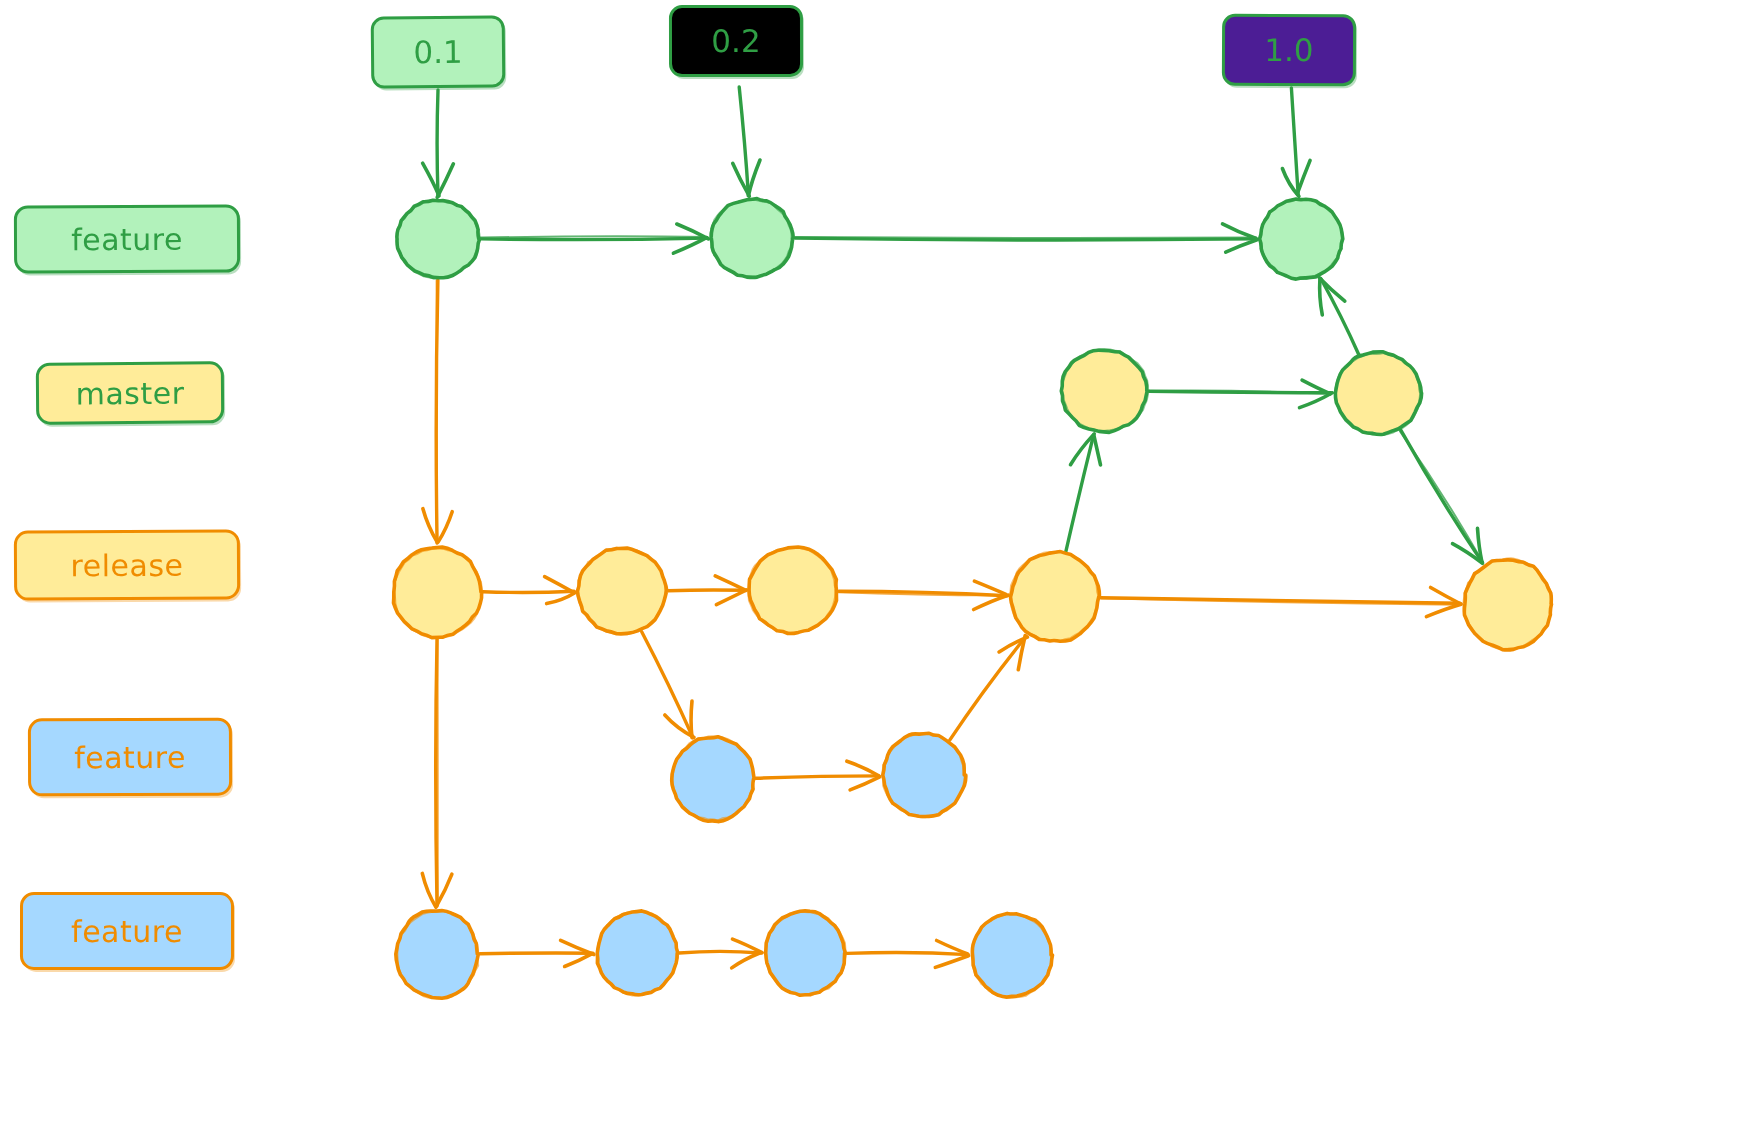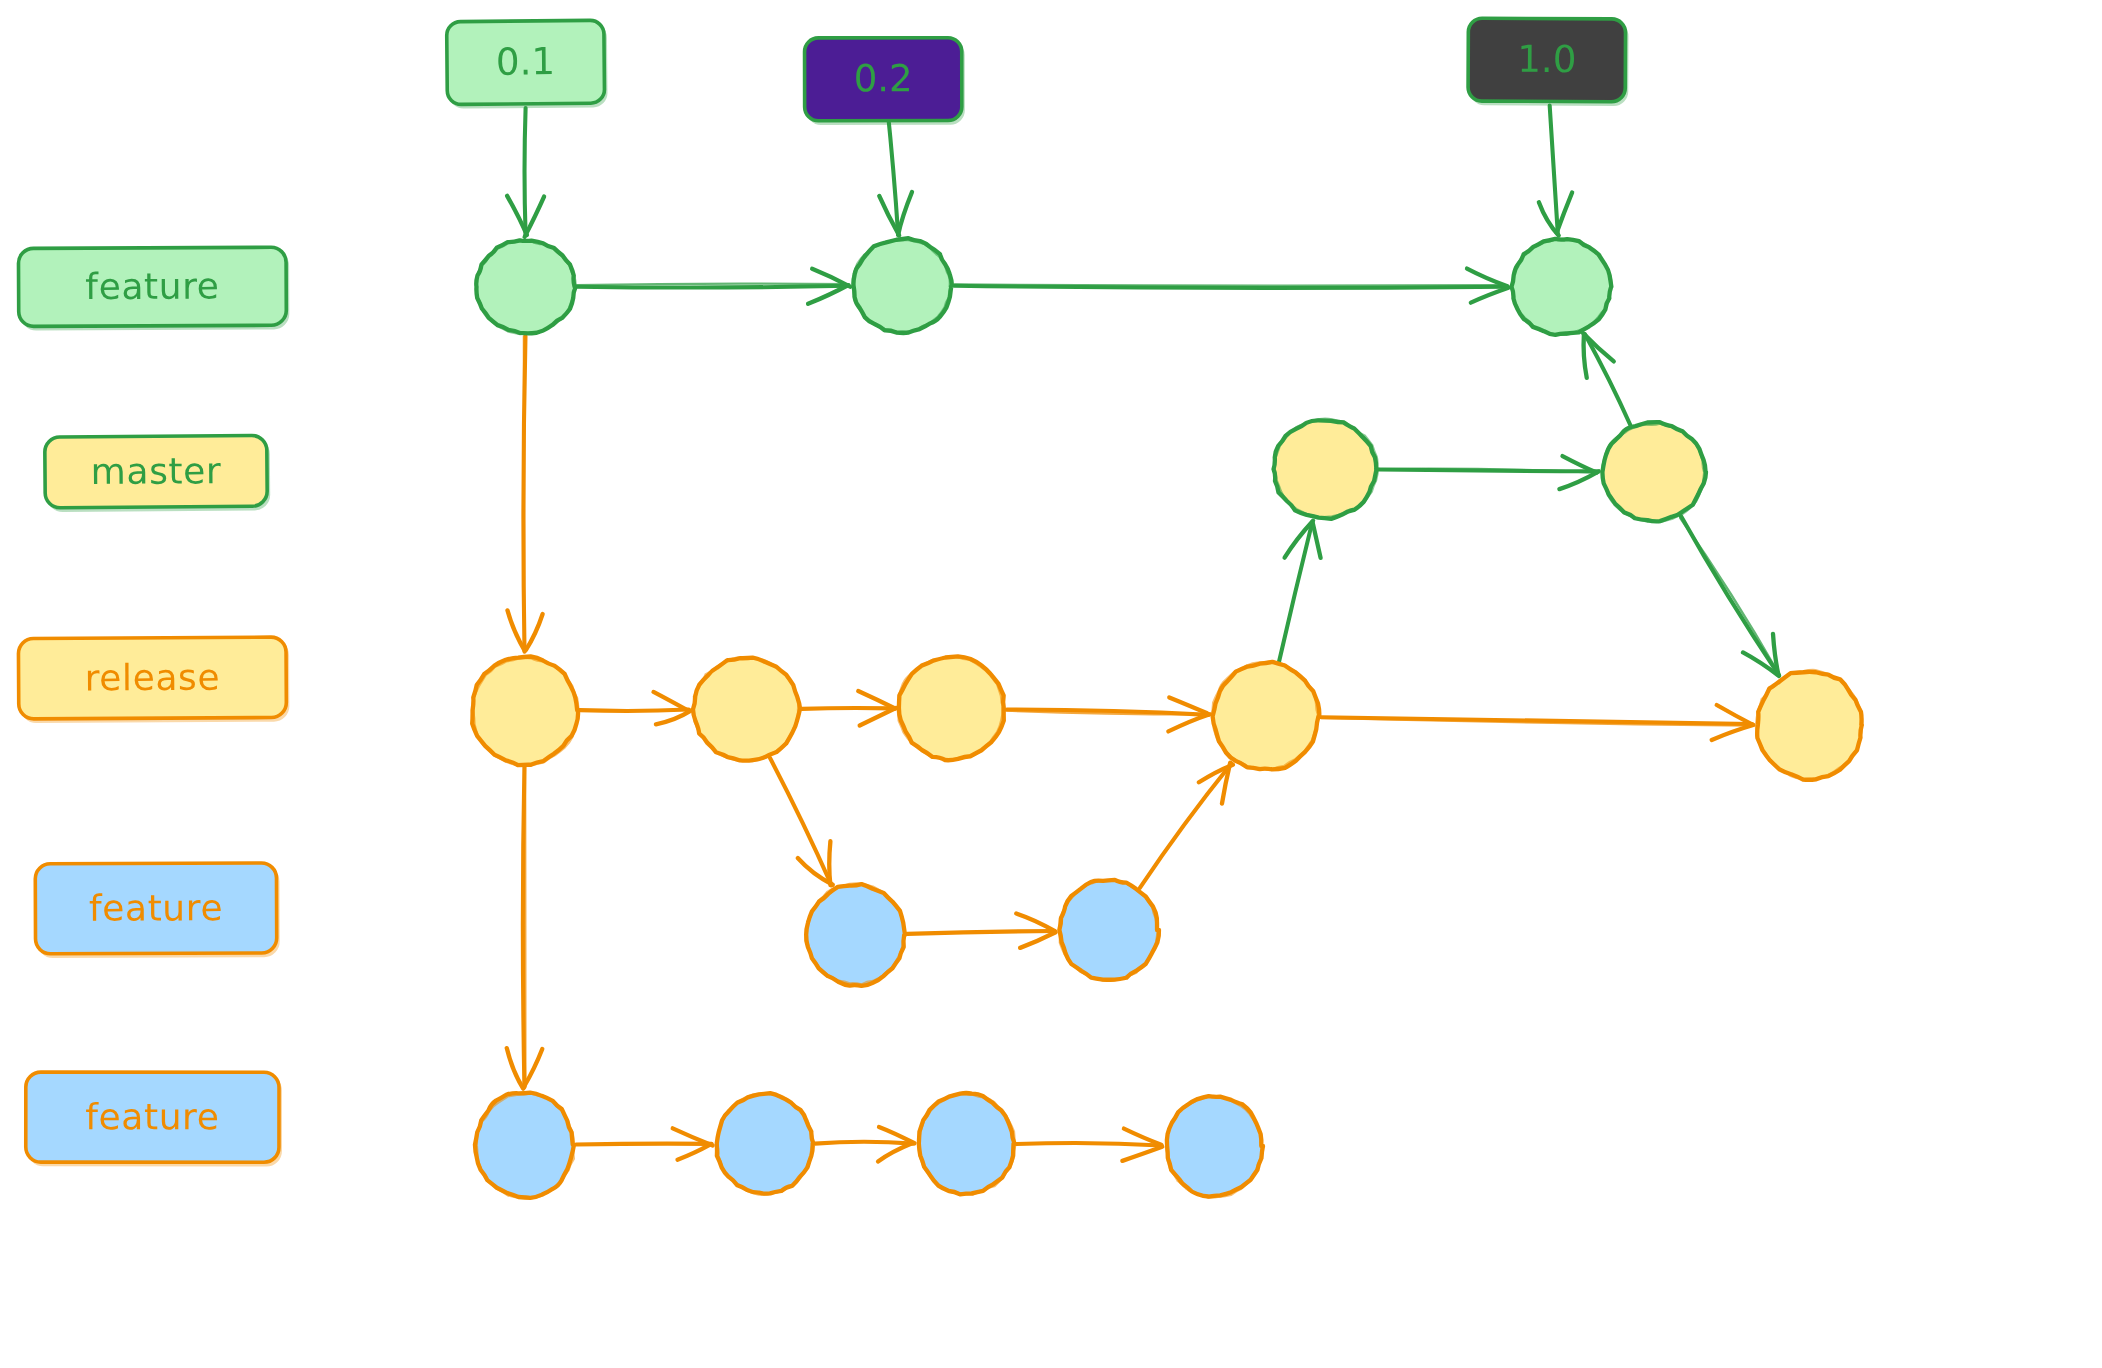--- a/index.html
+++ b/index.html
@@ -306,22 +306,22 @@
         <span>feature</span>
       </div>
       <div class="lane-label" style="left: 20px; top: 892px; width: 214px; height: 78px; background: rgb(165, 216, 255); border: 3.5px solid rgb(240, 140, 0); color: rgb(240, 140, 0); transform: rotate(0.04deg); box-shadow: rgba(240, 140, 0, 0.333) 2px 3px 0px -1px;">
         <span>feature</span>
       </div>
     </div>
   <div id="tag-boxes">
       <div class="tag-box" style="left: 371px; top: 16px; width: 134px; height: 72px; background: rgb(178, 242, 187); border: 3.5px solid rgb(47, 158, 68); color: rgb(47, 158, 68); transform: rotate(-0.53deg); box-shadow: rgba(47, 158, 68, 0.333) 2px 3px 0px -1px;">
         <span>0.1</span>
       </div>
-      <div class="tag-box" style="left: 669px; top: 30px; width: 134px; height: 72px; background: #4c1d95; border: 3.5px solid rgb(47, 158, 68); color: rgb(47, 158, 68); transform: rotate(-0.09deg); box-shadow: rgba(47, 158, 68, 0.333) 2px 3px 0px -1px;">
+      <div class="tag-box" style="left: 669px; top: 5px; width: 134px; height: 72px; background: #000000; border: 3.5px solid rgb(47, 158, 68); color: rgb(47, 158, 68); transform: rotate(-0.09deg); box-shadow: rgba(47, 158, 68, 0.333) 2px 3px 0px -1px;">
         <span>0.2</span>
       </div>
-      <div class="tag-box" style="left: 1222px; top: 14px; width: 134px; height: 72px; background: #404040; border: 3.5px solid rgb(47, 158, 68); color: rgb(47, 158, 68); transform: rotate(0.26deg); box-shadow: rgba(47, 158, 68, 0.333) 2px 3px 0px -1px;">
+      <div class="tag-box" style="left: 1222px; top: 14px; width: 134px; height: 72px; background: #4c1d95; border: 3.5px solid rgb(47, 158, 68); color: rgb(47, 158, 68); transform: rotate(0.26deg); box-shadow: rgba(47, 158, 68, 0.333) 2px 3px 0px -1px;">
         <span>1.0</span>
       </div>
     </div>
   <div id="commit-nodes"></div>
 
 </div>
 
 </body></html>

